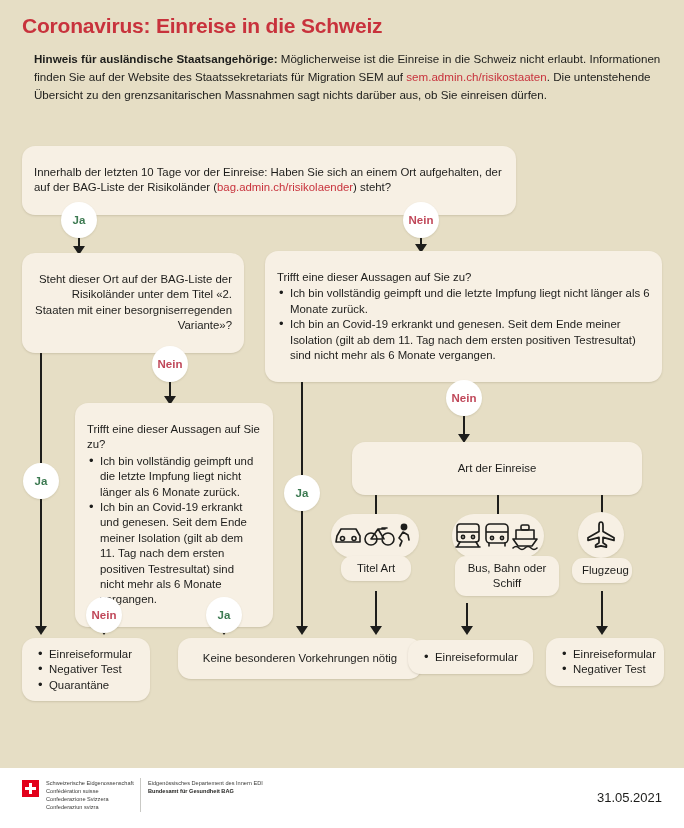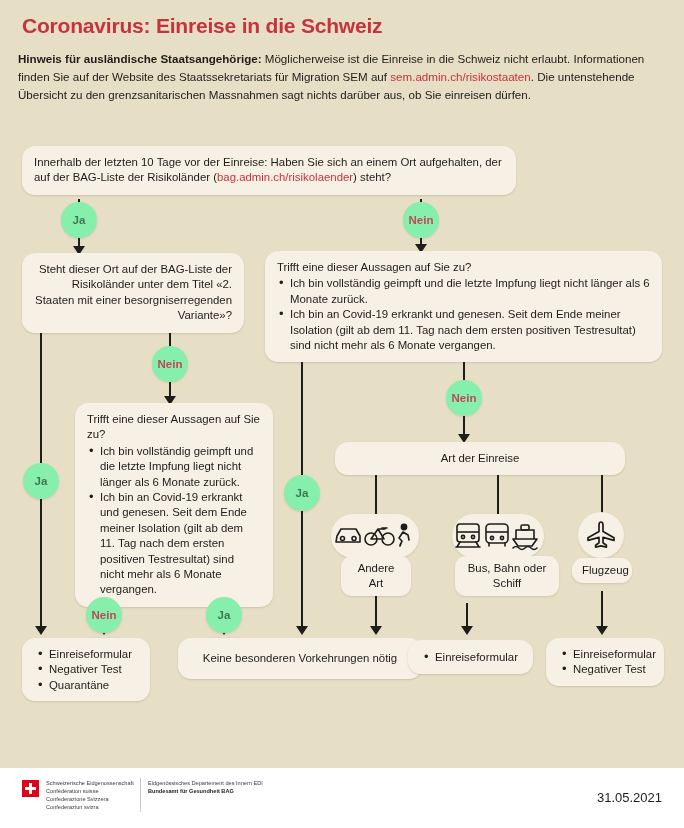--- a/index.html
+++ b/index.html
@@ -17,38 +17,38 @@
     background:#e6dec5;
     overflow:hidden;
   }
   
   #title{
     position:absolute;left:22px;top:14px;
     font-size:21px;font-weight:bold;color:#c8323c;
     letter-spacing:-0.2px;
   }
   #intro{
-    position:absolute;left:18px;top:50px;width:640px;
+    position:absolute;left:34px;top:50px;width:640px;
     font-size:11.6px;line-height:18px;color:#1d1d1b;
   }
   #intro b{font-weight:bold;}
   .lnk{color:#c8323c;}
   
   .box{
     position:absolute;
     background:#f7f0e4;
     border-radius:13px;
     box-sizing:border-box;
     color:#1d1d1b;
     font-size:11.4px;
     line-height:15.4px;
     box-shadow:0 1px 2px rgba(90,78,50,.18);
     z-index:3;
   }
-  .box .inner{padding:9px 12px;}
+  .box .inner{padding:19px 12px;}
   .box ul{margin:1px 0 0 0;padding:0 0 0 13px;list-style:none;}
   .box li{position:relative;margin:0 0 0 0;}
   .box li:before{
     content:"\2022";position:absolute;left:-11px;top:-1px;font-size:13px;
   }
   .ctr{text-align:center;}
   .line{
     position:absolute;
     width:2px;background:#1d1d1b;
     z-index:1;
@@ -57,21 +57,21 @@
     position:absolute;
     width:0;height:0;
     border-left:6px solid transparent;
     border-right:6px solid transparent;
     border-top:9px solid #1d1d1b;
     z-index:2;
   }
   .badge{
     position:absolute;
     width:36px;height:36px;border-radius:50%;
-    background:#86efac;
+    background:#ffffff;
     display:flex;align-items:center;justify-content:center;
     font-size:11.5px;font-weight:bold;
     z-index:4;
     box-shadow:0 1px 2px rgba(90,78,50,.15);
   }
   .badge.ja{color:#3d7a52;}
   .badge.nein{color:#c0485a;}
   
   .icon-pill{
     position:absolute;
@@ -216,21 +216,21 @@
     </div>
   <div class="line" style="left:103px;top:633px;height:0px;"></div>
   <div class="arrow" style="left:98px;top:626px;"></div>
 
   <div class="line" style="left:223px;top:588px;height:14px;"></div>
   <div class="badge ja" style="left:206px;top:597px;">
       <span>Ja</span>
     </div>
   <div class="arrow" style="left:218px;top:626px;"></div>
 
-  <div class="box ctr" style="left:335px;top:442px;width:290px;">
+  <div class="box ctr" style="left:352px;top:442px;width:290px;">
     <div class="inner">Art der Einreise</div>
   </div>
 
   <div class="line" style="left:375px;top:475px;height:42px;"></div>
   <div class="line" style="left:497px;top:475px;height:42px;"></div>
   <div class="line" style="left:601px;top:475px;height:42px;"></div>
 
   <div class="line" style="left:375px;top:591px;height:40px;"></div>
   <div class="arrow" style="left:370px;top:626px;"></div>
 
@@ -254,21 +254,21 @@
         <circle cx="55" cy="18" r="6"></circle>
         <path d="M38 18l7-10h7M45 8l6 10M38 18h10M49 7h5" stroke-linecap="round" stroke-linejoin="round"></path>
       </g>
 
       <g>
         <circle cx="71" cy="6" r="2.6" fill="#1d1d1b"></circle>
         <path d="M70 11l-4 6 3 3-2 5M70 11l5 3 1 5M69 20l-2 4" stroke-linecap="round" stroke-linejoin="round"></path>
       </g>
     </svg>
   </div>
-  <div class="mode-label" style="left:341px;top:556px;width:70px;">Andere Art</div>
+  <div class="mode-label" style="left:341px;top:556px;width:70px;">Titel Art</div>
 
   <div class="icon-pill" style="left:452px;top:514px;width:92px;height:44px;">
     <svg width="88" height="30" viewBox="0 0 88 30" fill="none" stroke="#1d1d1b" stroke-width="1.6">
 
       <g>
         <rect x="3" y="3" width="22" height="18" rx="3"></rect>
         <path d="M3 11h22"></path>
         <circle cx="9" cy="16" r="1.6"></circle>
         <circle cx="19" cy="16" r="1.6"></circle>
         <path d="M6 21l-3 5M22 21l3 5M2 26h24" stroke-linecap="round"></path>

